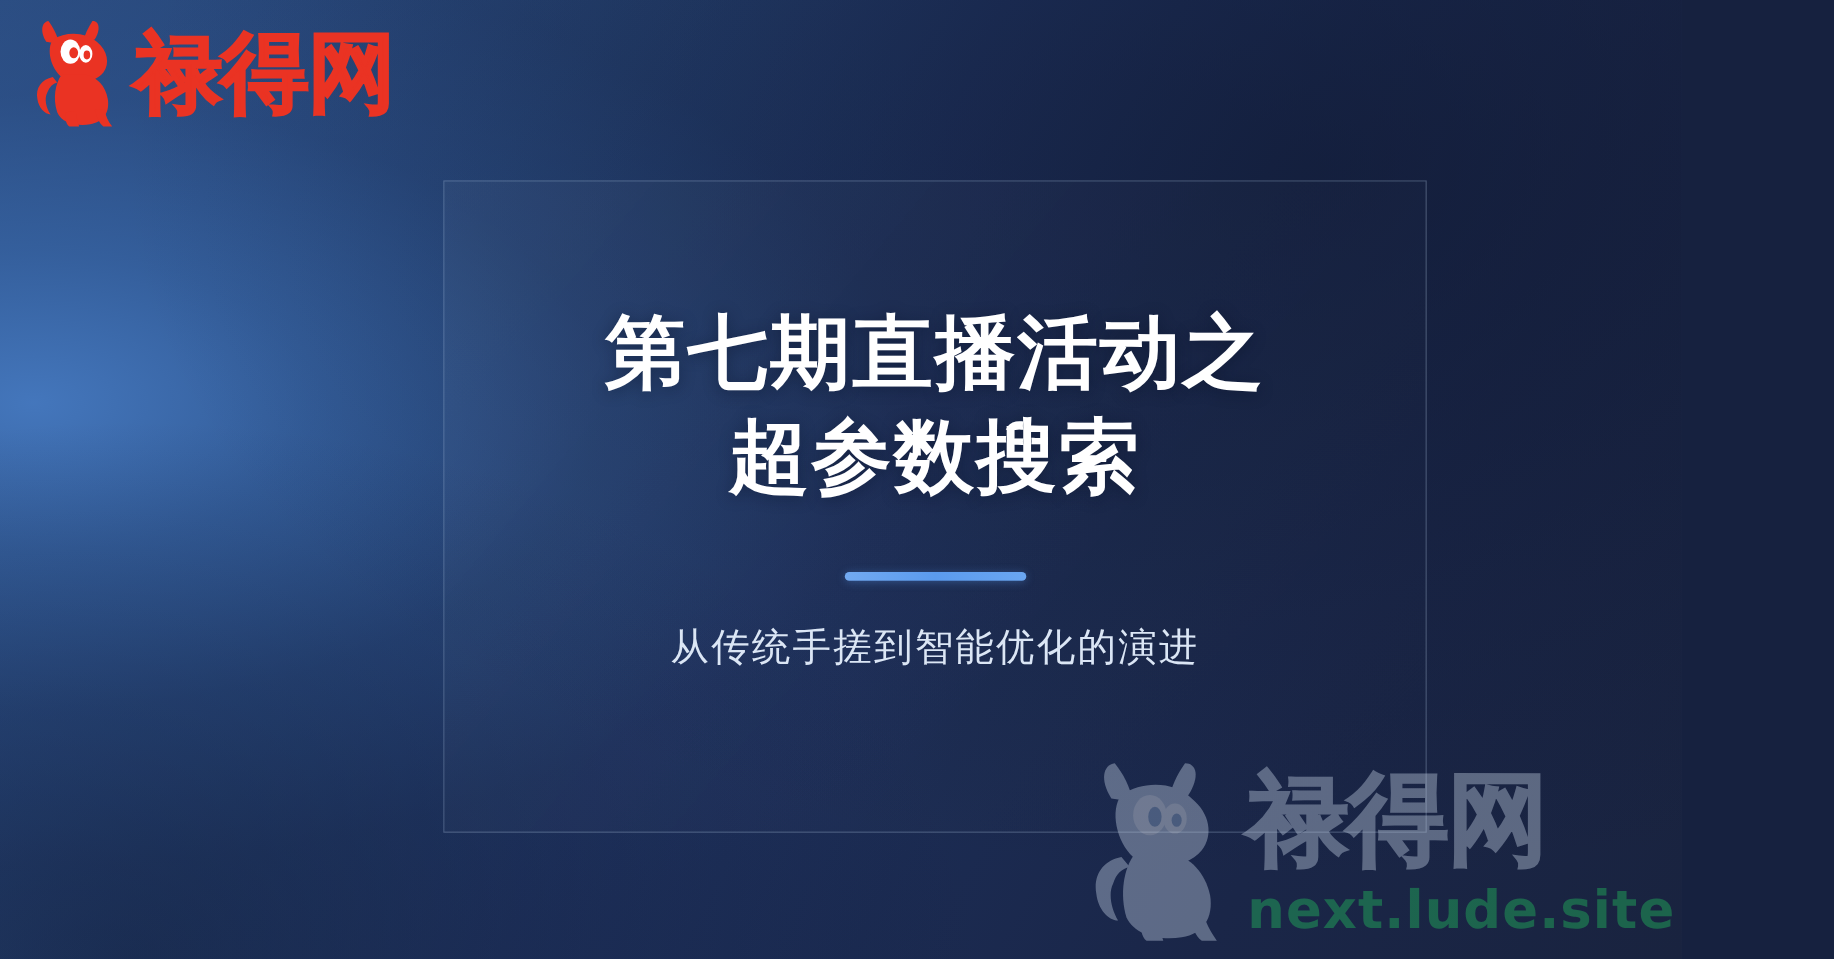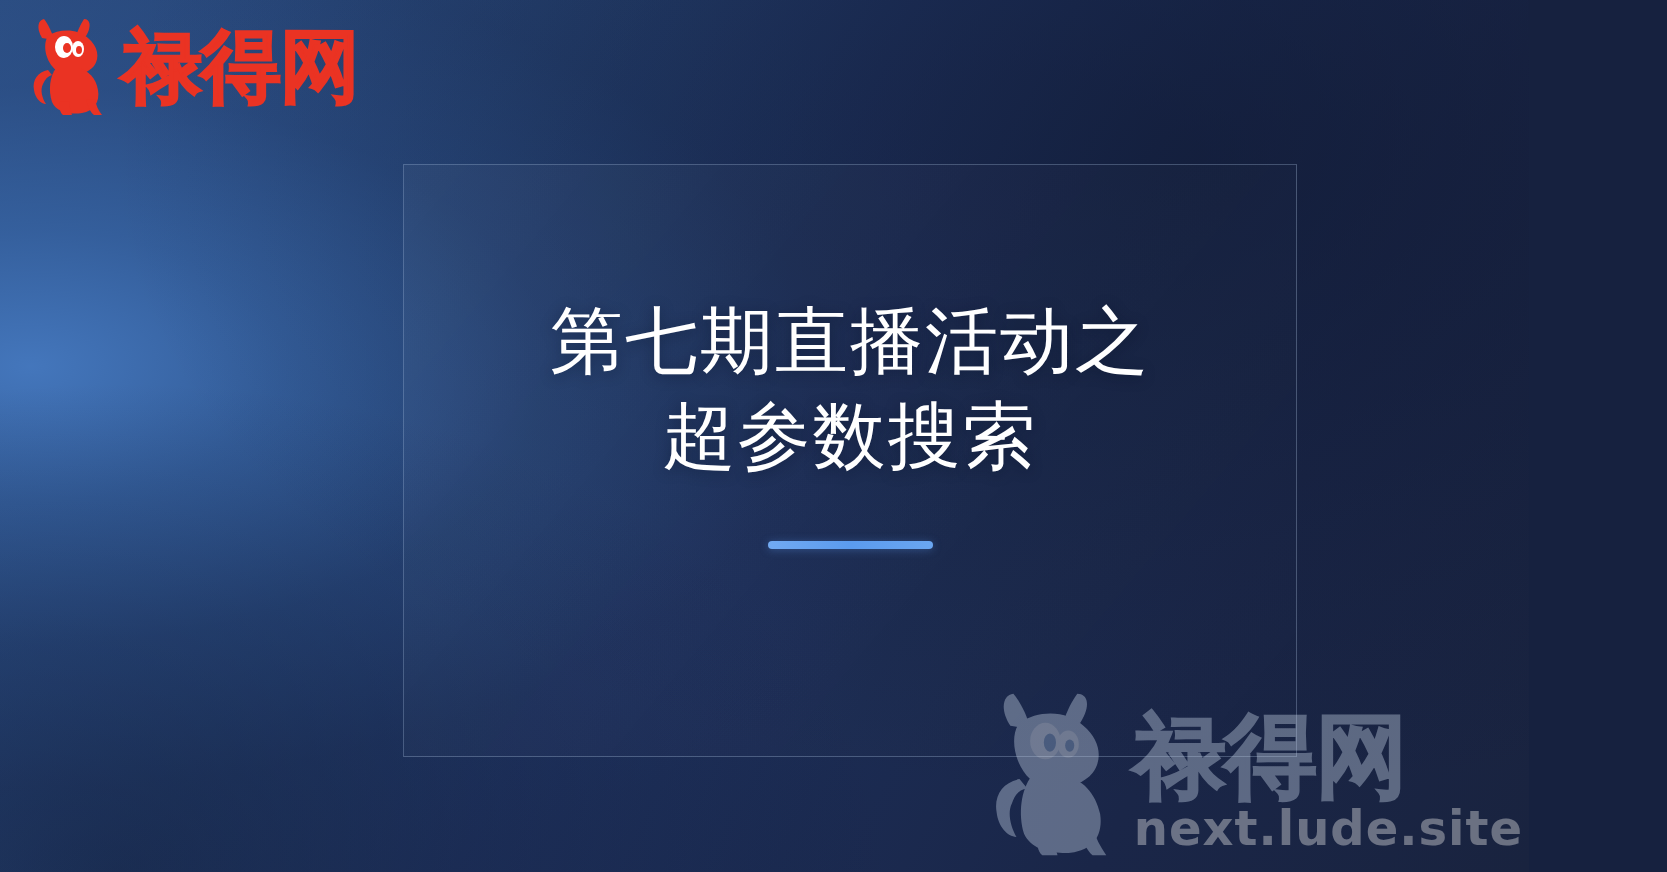--- a/index.html
+++ b/index.html
@@ -102,21 +102,21 @@
   #slide-title {
     font-family: "DejaVu Serif", "Liberation Serif", serif;
     font-size: 73px;
     line-height: 1.30;
     color: #ffffff;
     text-align: center;
     letter-spacing: 2px;
     white-space: pre-line;
     text-shadow: 0 2px 14px rgba(8,16,36,0.40);
     margin: 16px;
-    font-weight: 400;
+    font-weight: 700;
   }
   #title-divider {
     width: 165px;
     height: 8px;
     border-radius: 4px;
     background: linear-gradient(90deg, #72aaf2 0%, #5b9bee 50%, #6aa6f1 100%);
     margin: 42px 0 40px 0;
     box-shadow: 0 1px 8px rgba(91,155,238,0.35);
   }
   #slide-subtitle {
@@ -155,23 +155,23 @@
     line-height: 0.98;
     color: #c3d0e2;
     letter-spacing: -1px;
     -webkit-text-stroke: 2px #c3d0e2;
   }
   #watermark .wm-url {
     font-family: "DejaVu Sans", "Liberation Sans", sans-serif;
     font-weight: 700;
     font-size: 48px;
     line-height: 1;
-    color: #e5e5e5;
+    color: #22c55e;
     letter-spacing: 1px;
-    margin-top: 2px;
+    margin-top: 14px;
     align-self: flex-end;
   }
 </style>
 </head>
 <body>
 
 <div id="slide">
 
   <div id="bg-base"></div>
   <div id="bg-vignette"></div>
@@ -205,20 +205,21 @@
     </svg>
     <span class="wordmark">禄得网</span>
   </div>
 
   <div id="title-frame"></div>
 
   <div id="title-group">
     <h1 id="slide-title">第七期直播活动之
 超参数搜索</h1>
     <div id="title-divider"></div>
+    <p id="slide-subtitle">从传统手搓到智能优化的演进</p>
   </div>
 
   <div id="watermark">
     <svg class="wm-mark" viewBox="0 0 92 110" aria-hidden="true">
       <g fill="#c3d0e2">
         <path d="M16 24 C9 13 11 4 18 3 C23 9 27 17 29 26 Z"></path>
         <path d="M62 22 C69 11 67 3 60 3 C55 10 52 17 50 25 Z"></path>
         <path d="M22 22 C35 13 54 14 64 24 C75 33 77 46 70 55 C61 66 40 68 29 59 C19 50 15 31 22 22 Z"></path>
         <path d="M30 57 C23 66 21 82 25 95 C30 106 45 109 58 107 C71 105 77 95 75 82 C72 68 63 59 52 57 Z"></path>
         <path d="M34 95 C33 101 34 107 37 109 L47 109 C45 103 44 98 44 94 Z"></path>

